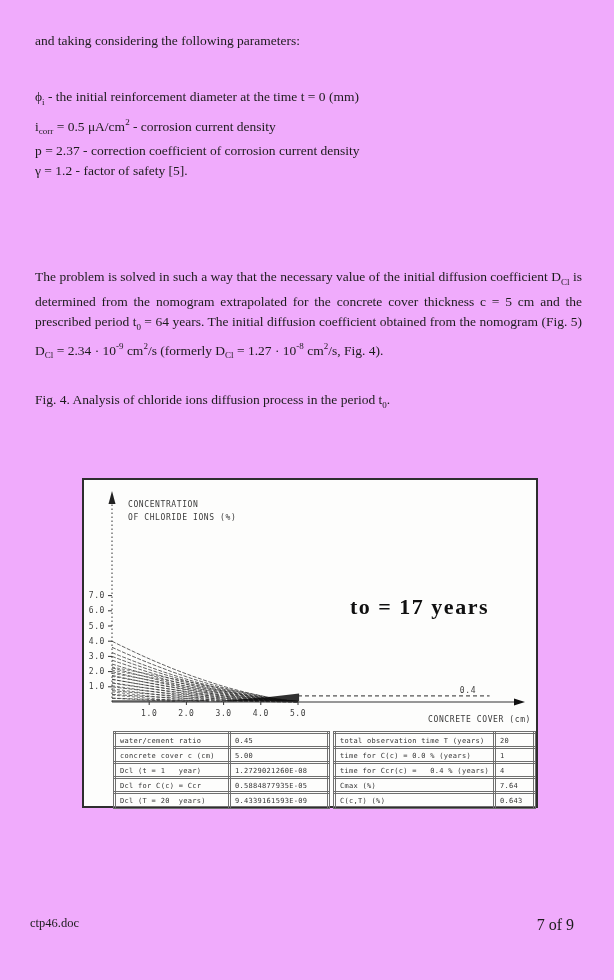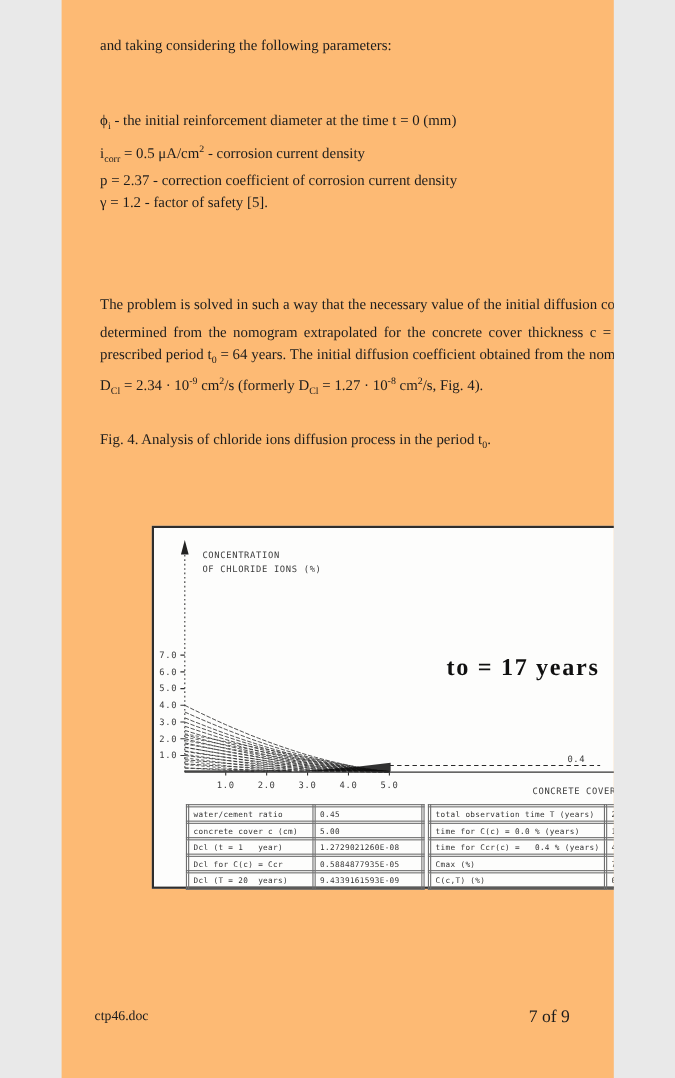--- a/index.html
+++ b/index.html
@@ -1,27 +1,27 @@
 <!DOCTYPE html>
 <html><head>
 <meta charset="utf-8">
 <style>
   html,body{margin:0;padding:0;background:#e9e9e9;}
   .page{
     position:relative;
-    width:502px;height:980px;
+    width:614px;height:980px;
     margin:0 auto;
-    background:#fdba74;
+    background:#f0abfc;
     font-family:"Liberation Serif", serif;
     color:#1c1c1c;
     overflow:hidden;
   }
   .tblock{position:absolute;left:35px;width:547px;font-size:13.5px;}
   .intro{top:33px;}
-  .params{top:100px;line-height:20px;}
+  .params{top:87px;line-height:20px;}
   .calc{top:177px;line-height:19.5px;}
   .problem{top:267px;line-height:20px;text-align:justify;}
   .caption{top:392px;}
   sub{font-size:9px;}
   sup{font-size:9px;}
 
   .figure{
     position:absolute;left:82px;top:478px;
     width:452px;height:326px;
     border:2px solid #2e2e2e;

